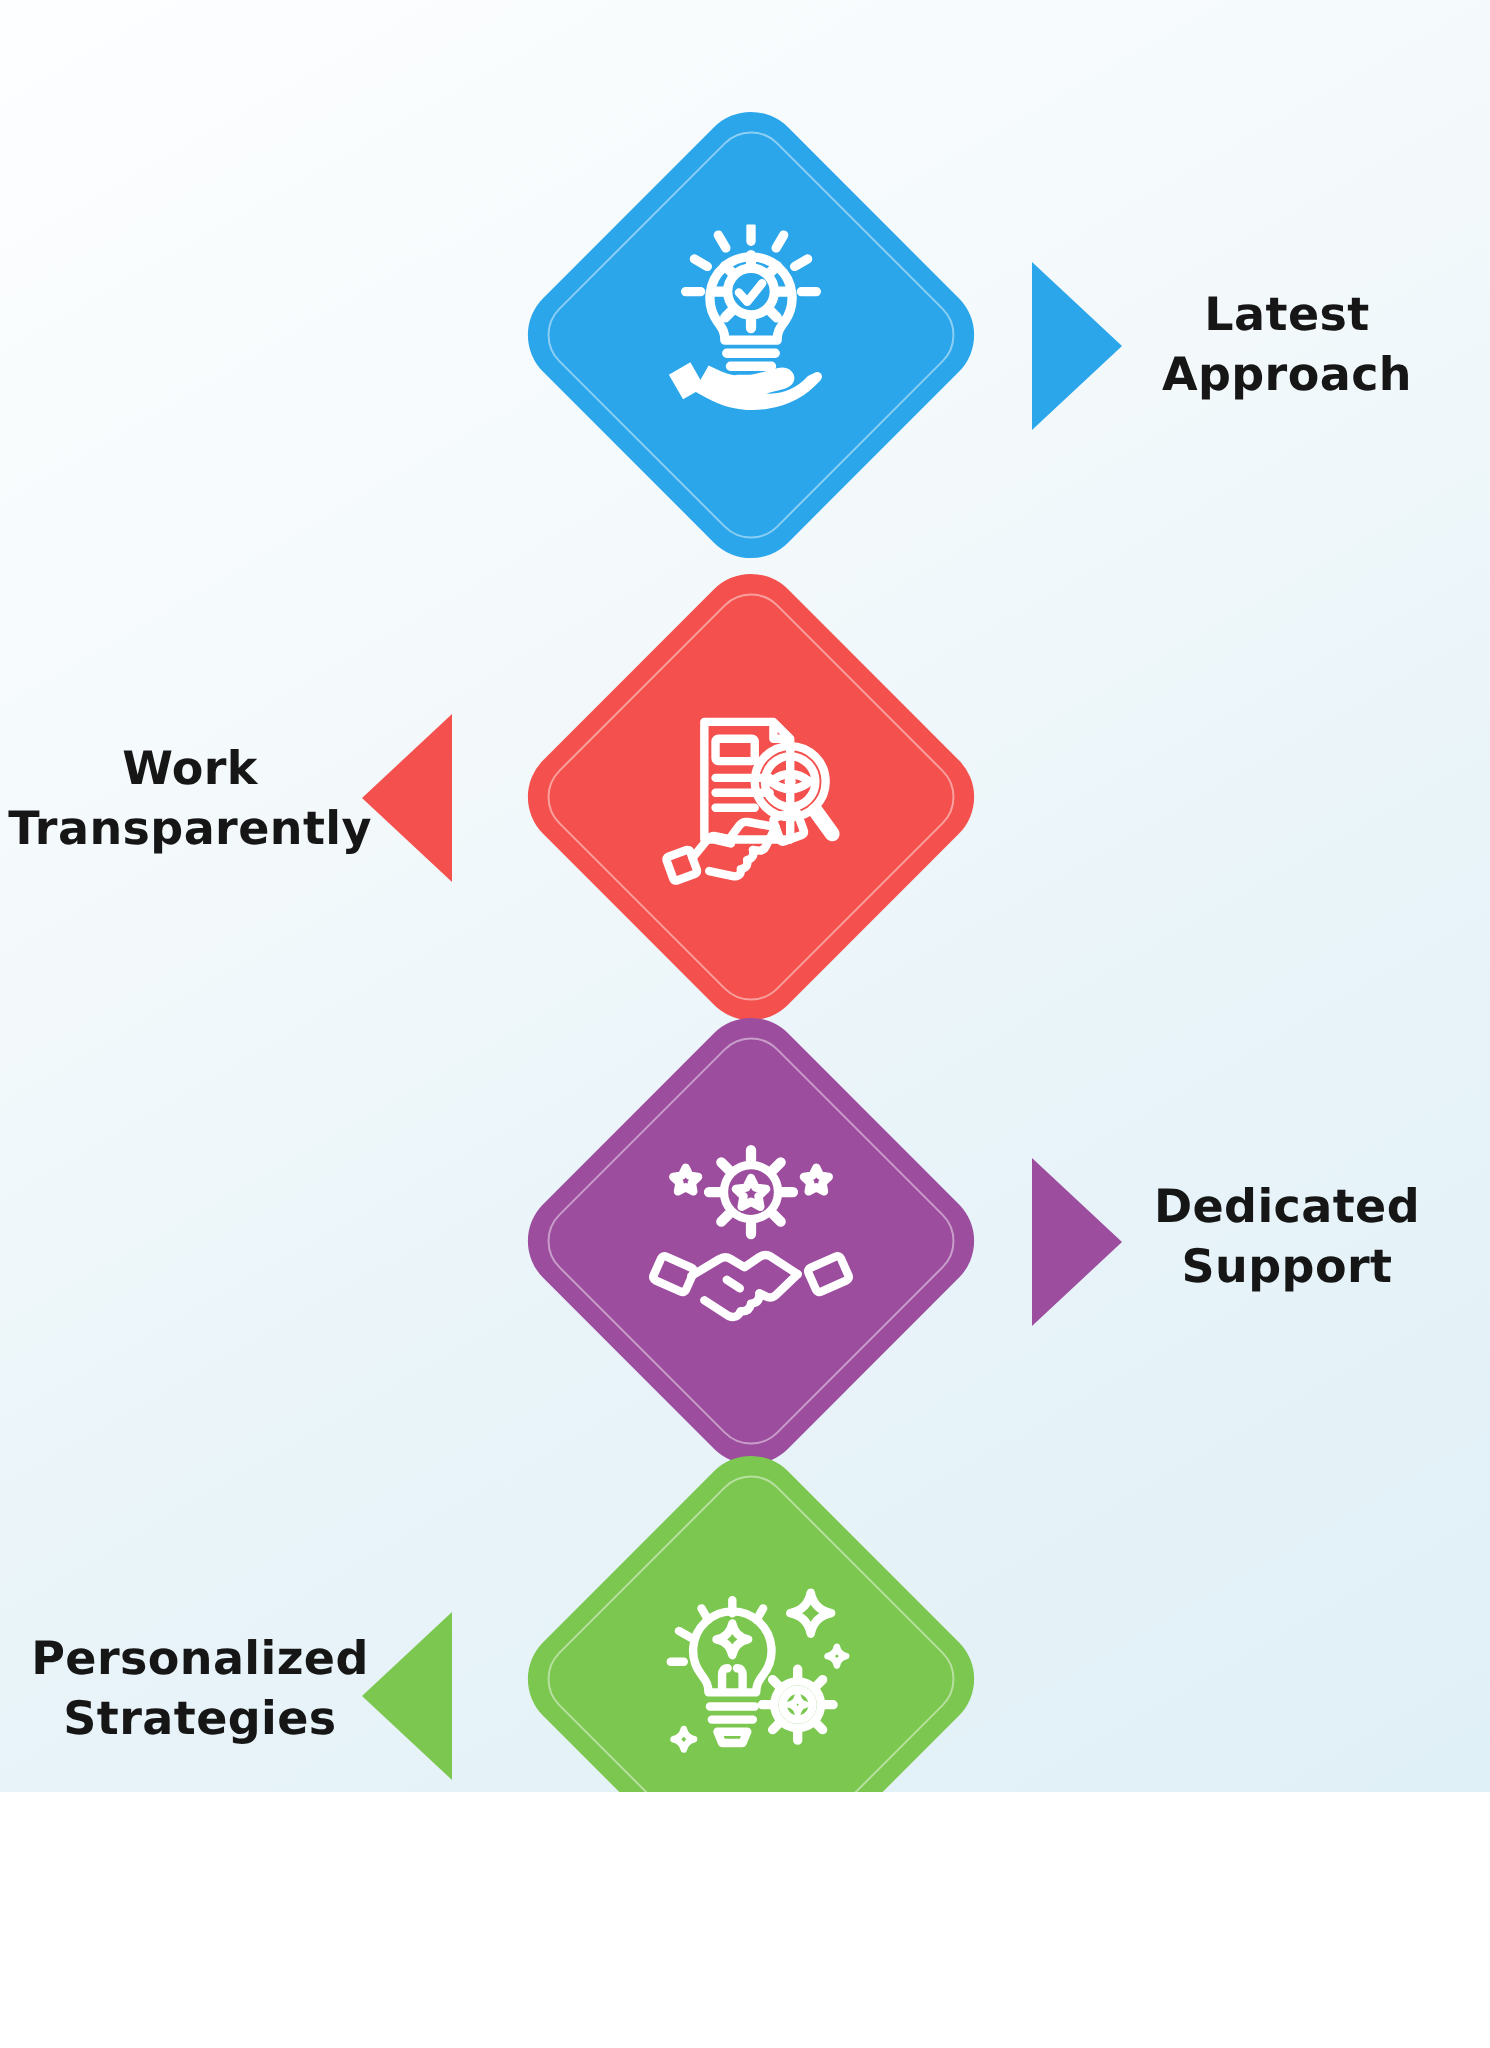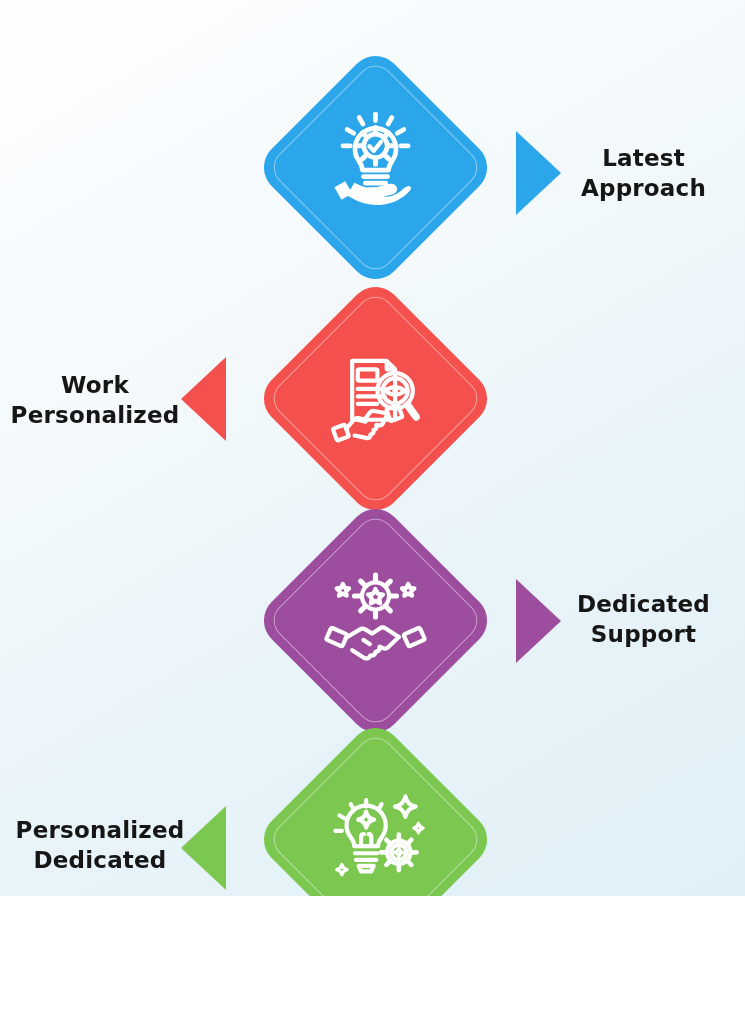--- a/index.html
+++ b/index.html
@@ -74,21 +74,21 @@
             <rect x="76" y="80" width="13.5" height="13.5" rx="1.5"></rect>
             <path d="M28.5,85 l11,-6.5 q2.5,-1.5 5,0 l6,3.8 7.5,-5 q2.5,-1.6 5,-0.2 l13,7.6"></path>
             <path d="M76,84.7 l-8.5,8 q-2,1.9 -4.5,0.7 l-2.6,-1.3"></path>
             <path d="M60.4,92.1 q-0.4,4.4 -4.8,4 q-0.6,4.2 -4.8,3.4 q-1,3.8 -4.8,2.4 l-11.5,-7.2"></path>
             <path d="M44,80.5 l6.5,4.3"></path>
           </g>
         </svg>
       </div>
     </div>
     <div class="pointer left" style="left: 181px; top: 357px; background-color: rgb(244, 81, 78);"></div>
-    <div class="label" style="left: 0px; top: 370px; width: 190px; color: rgb(22, 22, 22);">Work Personalized</div>
+    <div class="label" style="left: 0px; top: 370px; width: 190px; color: rgb(22, 22, 22);">Work Transparently</div>
   </div>
 
   <div>
     <div class="diamond" style="left: 289px; top: 534px; background-color: rgb(156, 77, 158);">
       <div class="icon" style="color: rgb(255, 255, 255);">
         <svg viewBox="0 0 120 120" fill="none" stroke="currentColor" stroke-width="4.5" stroke-linecap="round" stroke-linejoin="round">
           <circle cx="60" cy="33" r="14.5"></circle>
           <path stroke-width="5.5" d="M77,33 82.5,33 M72,45 75.9,48.9 M60,50 60,55.5 M48,45 44.1,48.9 M43,33 37.5,33 M48,21 44.1,17.1 M60,16 60,10.5 M72,21 75.9,17.1"></path>
           <path transform="translate(60,34)" d="M0,-8.5 L2.5,-3.4 L8.1,-2.6 L4,1.3 L5,6.9 L0,4.2 L-5,6.9 L-4,1.3 L-8.1,-2.6 L-2.5,-3.4 Z"></path>
           <path transform="translate(25,27) scale(0.82)" stroke-width="5.5" d="M0,-8.5 L2.5,-3.4 L8.1,-2.6 L4,1.3 L5,6.9 L0,4.2 L-5,6.9 L-4,1.3 L-8.1,-2.6 L-2.5,-3.4 Z"></path>
@@ -120,16 +120,16 @@
           <circle cx="85" cy="73" r="8"></circle>
           <path stroke-width="5" d="M99.5,73 104,73 M95.3,83.3 98.4,86.4 M85,87.5 85,92 M74.7,83.3 71.6,86.4 M70.5,73 66,73 M74.7,62.7 71.6,59.6 M85,58.5 85,54 M95.3,62.7 98.4,59.6"></path>
           <path stroke-width="3.5" d="M85,68.5 q0.8,3.7 4.5,4.5 q-3.7,0.8 -4.5,4.5 q-0.8,-3.7 -4.5,-4.5 q3.7,-0.8 4.5,-4.5 z"></path>
           <path d="M92,13 q1.8,9.2 11,11 q-9.2,1.8 -11,11 q-1.8,-9.2 -11,-11 q9.2,-1.8 11,-11 z"></path>
           <path stroke-width="3.5" d="M106,42 q0.9,4.1 5,5 q-4.1,0.9 -5,5 q-0.9,-4.1 -5,-5 q4.1,-0.9 5,-5 z"></path>
           <path stroke-width="3.5" d="M24,86 q1,4.5 5.5,5.5 q-4.5,1 -5.5,5.5 q-1,-4.5 -5.5,-5.5 q4.5,-1 5.5,-5.5 z"></path>
         </svg>
       </div>
     </div>
     <div class="pointer left" style="left: 181px; top: 806px; background-color: rgb(124, 199, 79);"></div>
-    <div class="label" style="left: 0px; top: 815px; width: 200px; color: rgb(22, 22, 22);">Personalized Dedicated</div>
+    <div class="label" style="left: 0px; top: 815px; width: 200px; color: rgb(22, 22, 22);">Personalized Strategies</div>
   </div>
 
 </div>
 
 </body></html>

